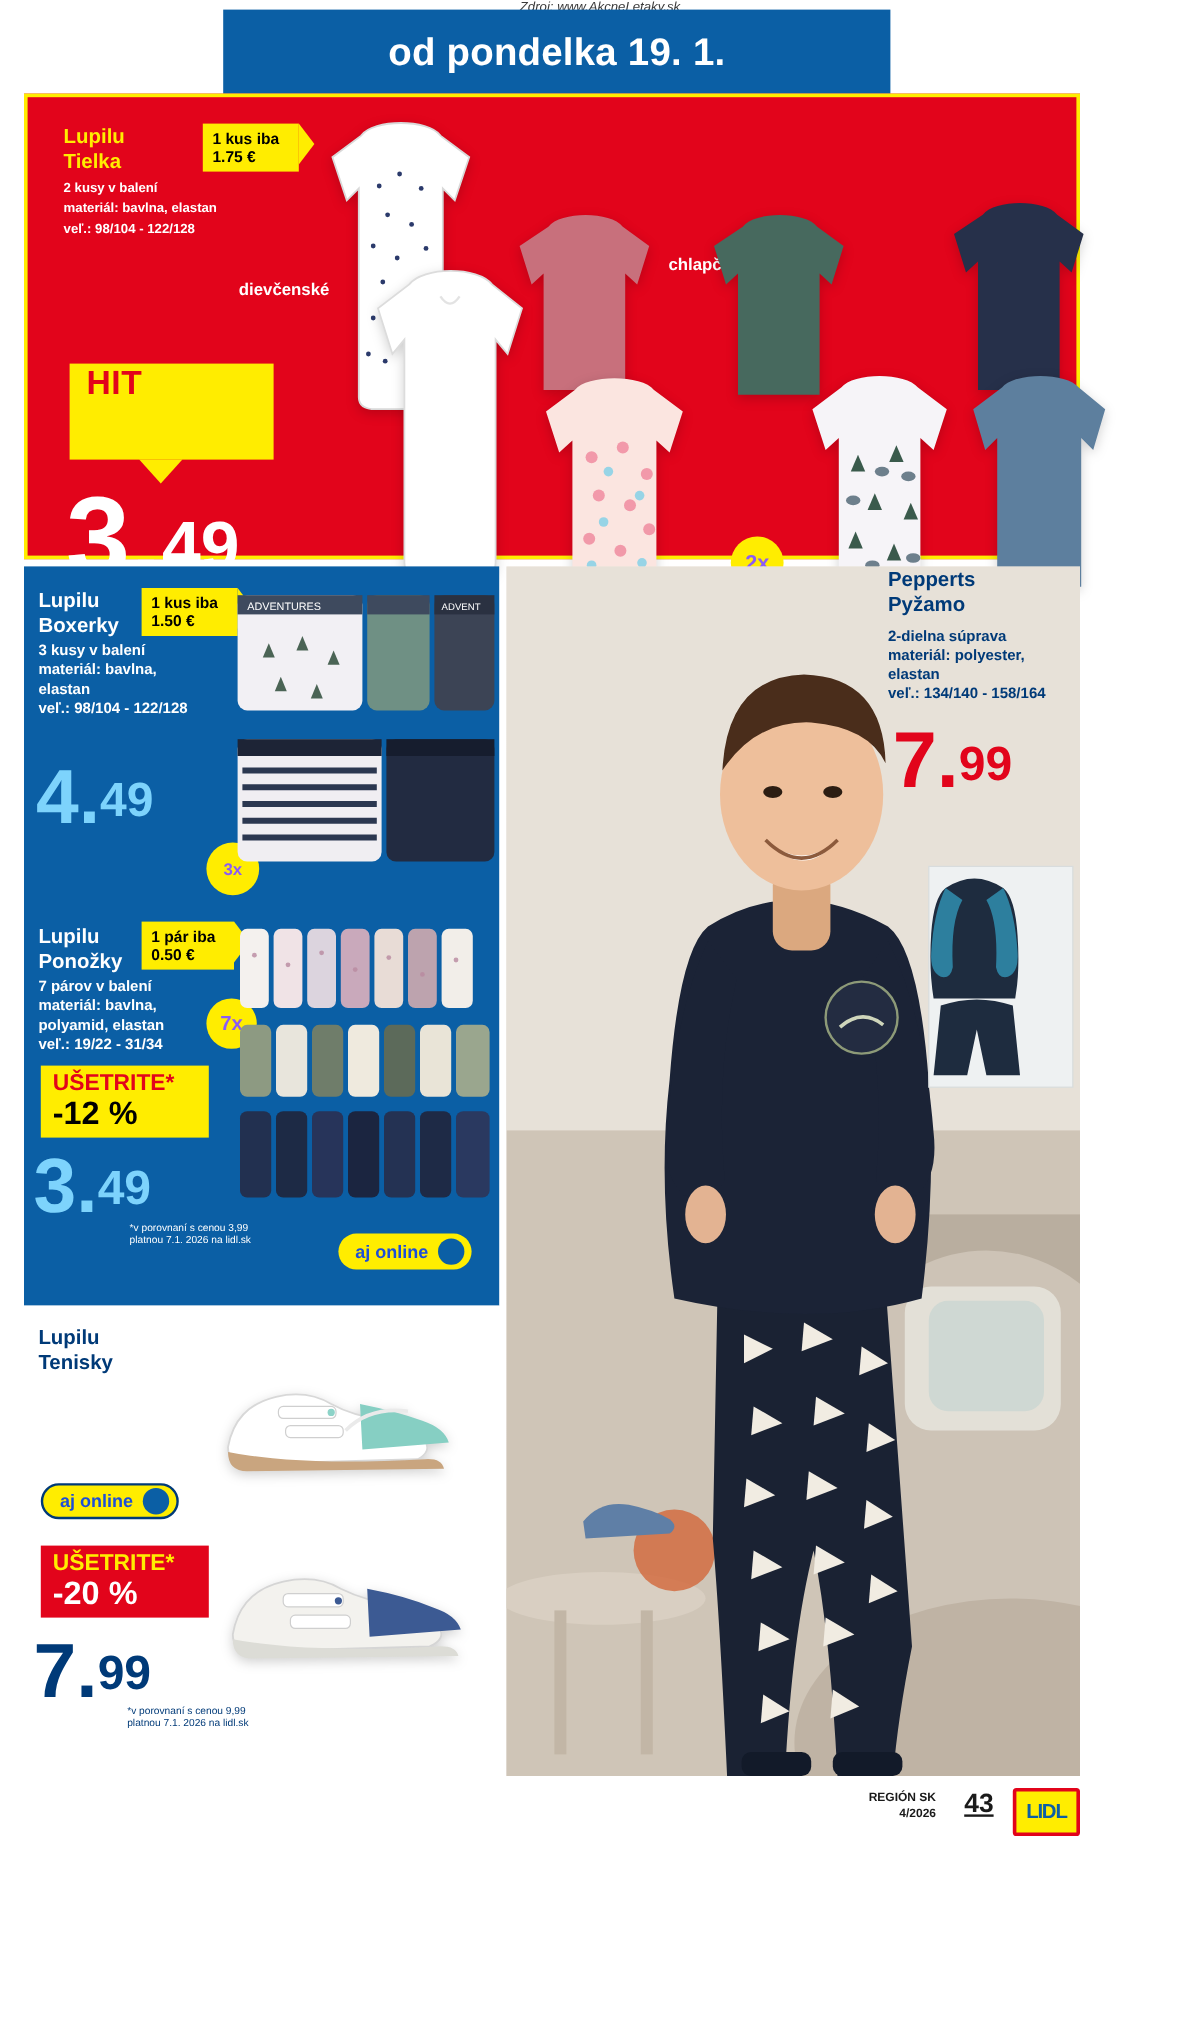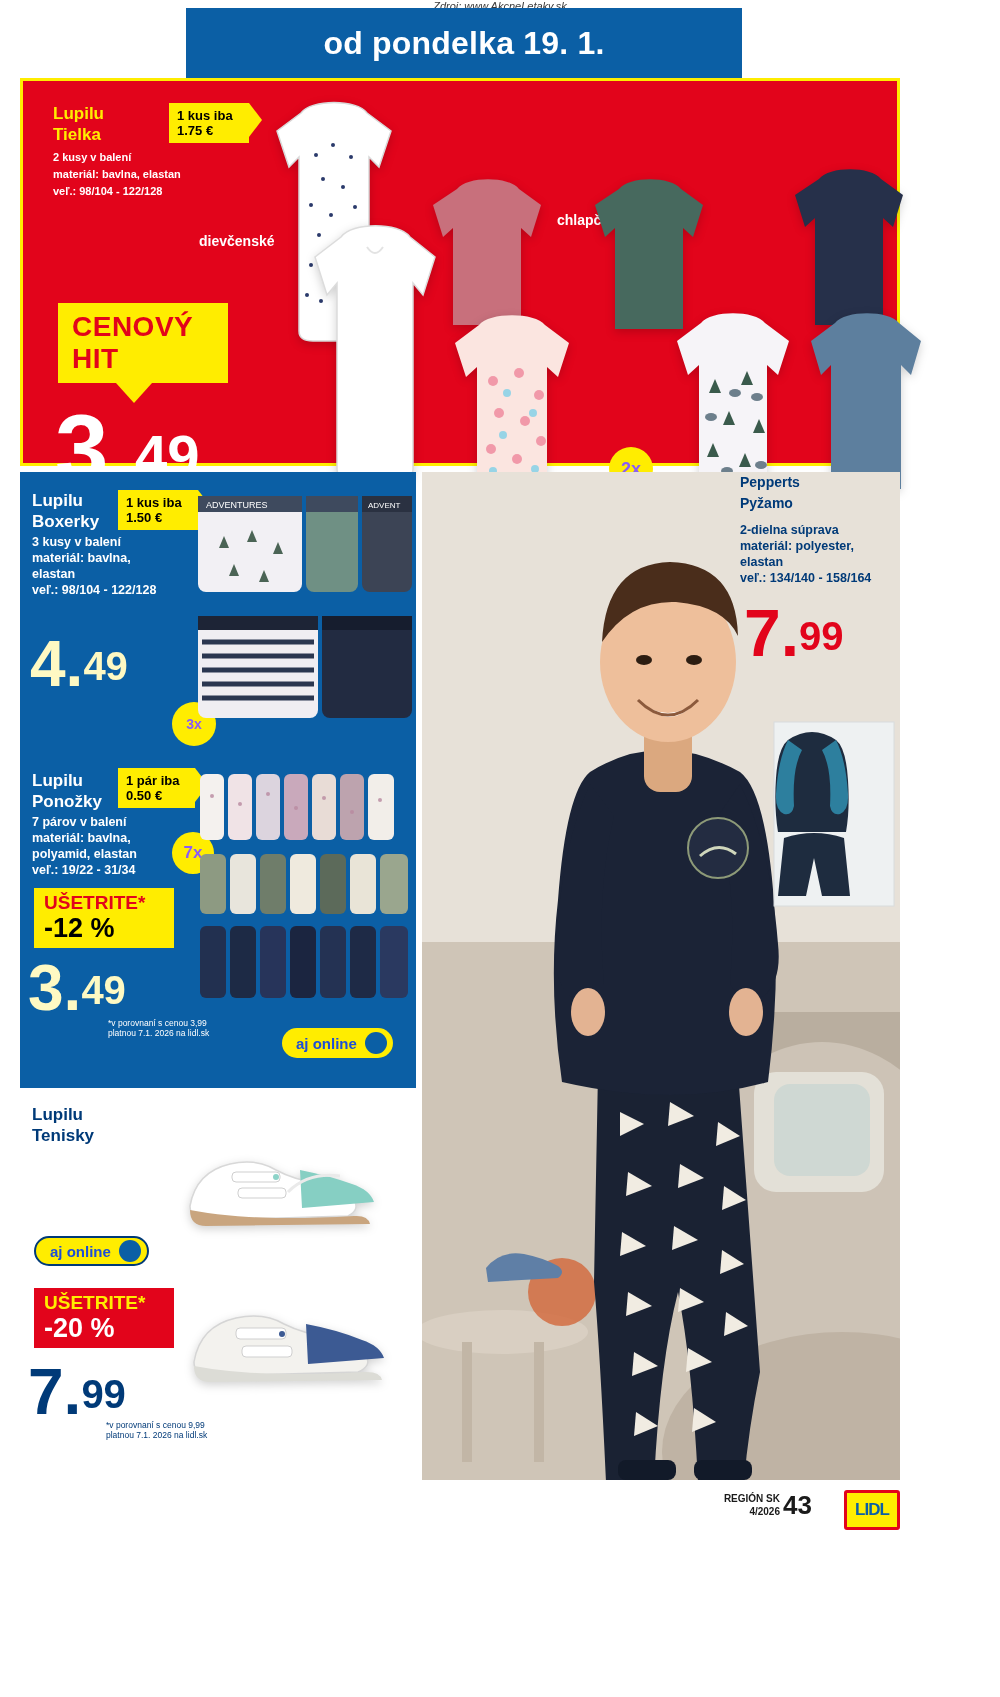--- a/index.html
+++ b/index.html
@@ -100,21 +100,21 @@
     position: absolute; top: 472px; left: 20px; width: 396px; height: 616px;
     background: #0b5fa5;
   }
   .panel-blue .brand, .panel-white .brand {
     color: #ffffff; font-weight: bold; font-size: 17px; line-height: 21px;
   }
   .panel-blue .desc { color: #ffffff; font-size: 12.5px; line-height: 16px; font-weight: bold; }
 
   .block { position: absolute; }
 
-  .price-yellow { color:#fef9c3; font-weight:bold; line-height:1; position:absolute; }
+  .price-yellow { color:#7dd3fc; font-weight:bold; line-height:1; position:absolute; }
   .price-yellow .int { font-size: 64px; }
   .price-yellow .dec { font-size: 40px; vertical-align: super; }
 
   .usetrite {
     position: absolute; background: #ffed00; padding: 4px 10px 6px 10px;
   }
   .usetrite .t1 { color:#e2041b; font-weight:bold; font-size:19px; display:block; }
   .usetrite .t2 { color:#000; font-weight:bold; font-size:27px; display:block; line-height:28px; }
 
   .footnote { position:absolute; font-size:8.5px; line-height:10px; font-weight:normal; }
@@ -140,37 +140,37 @@
   .usetrite-red .t1 { color:#ffed00; font-weight:bold; font-size:19px; display:block; }
   .usetrite-red .t2 { color:#ffffff; font-weight:bold; font-size:27px; display:block; line-height:28px; }
 
   
   .panel-photo {
     position: absolute; top: 472px; left: 422px; width: 478px; height: 1008px;
     overflow: hidden;
     background: linear-gradient(180deg,#e9e3da 0%, #ded6cb 45%, #cfc6ba 100%);
   }
   .pepperts-block { position:absolute; top: 472px; left: 740px; width: 180px; }
-  .pepperts-block .brand { color:#003a78; font-weight:bold; font-size:14px; line-height:21px; }
+  .pepperts-block .brand { color:#003a78; font-weight:bold; font-size:17px; line-height:21px; }
   .pepperts-block .desc { color:#003a78; font-weight:bold; font-size:12.5px; line-height:16px; margin-top:8px; }
   .price-red { color:#e2041b; font-weight:bold; line-height:1; position:absolute; }
   .price-red .int { font-size: 66px; }
   .price-red .dec { font-size: 40px; vertical-align: super; }
 
   
   .footer {
     position: absolute; left: 20px; top: 1490px; width: 880px; height: 90px;
   }
   .footer .legal { font-size: 10.5px; line-height: 14px; color: #1a1a1a; }
   .footer .region {
     position:absolute; right: 120px; top: 2px; text-align:right;
     font-size: 10px; font-weight:bold; color:#1a1a1a; line-height: 13px;
   }
   .footer .pageno {
-    position:absolute; right: 88px; top: 0px; font-size: 26px; font-weight:bold; color:#1a1a1a;
+    position:absolute; right: 72px; top: 0px; font-size: 22px; font-weight:bold; color:#1a1a1a;text-decoration:underline;
   }
   .lidl-logo {
     position:absolute; right: 0px; top: 0px; width: 56px; height: 40px;
     background:#ffed00; border: 3px solid #e2041b; border-radius: 3px;
     display:flex; align-items:center; justify-content:center;
   }
   .lidl-logo span { color:#0b5fa5; font-weight:bold; font-size:17px; letter-spacing:-1px;}
 
   
   .ph { position:absolute; }
@@ -200,21 +200,20 @@
 
   <div class="flag flag-top">
     <div>1 kus iba</div>
     <div>1.75 €</div>
   </div>
 
   <div class="lbl-white lbl-dievcenske">dievčenské</div>
   <div class="lbl-white lbl-chlapcenske">chlapčenské</div>
 
   <div class="cenovy-hit">
-    <span>CENOVÝ</span>
     <span style="padding-top:0">HIT</span>
   </div>
 
   <div class="price-big price-top">
     <span class="int">3.</span><span class="dec">49</span>
   </div>
 
   <div class="qty-badge qty-2x-top">2x</div>
 
   <div class="ph shadow" style="left:248px; top:14px; width:126px; height:250px;">

